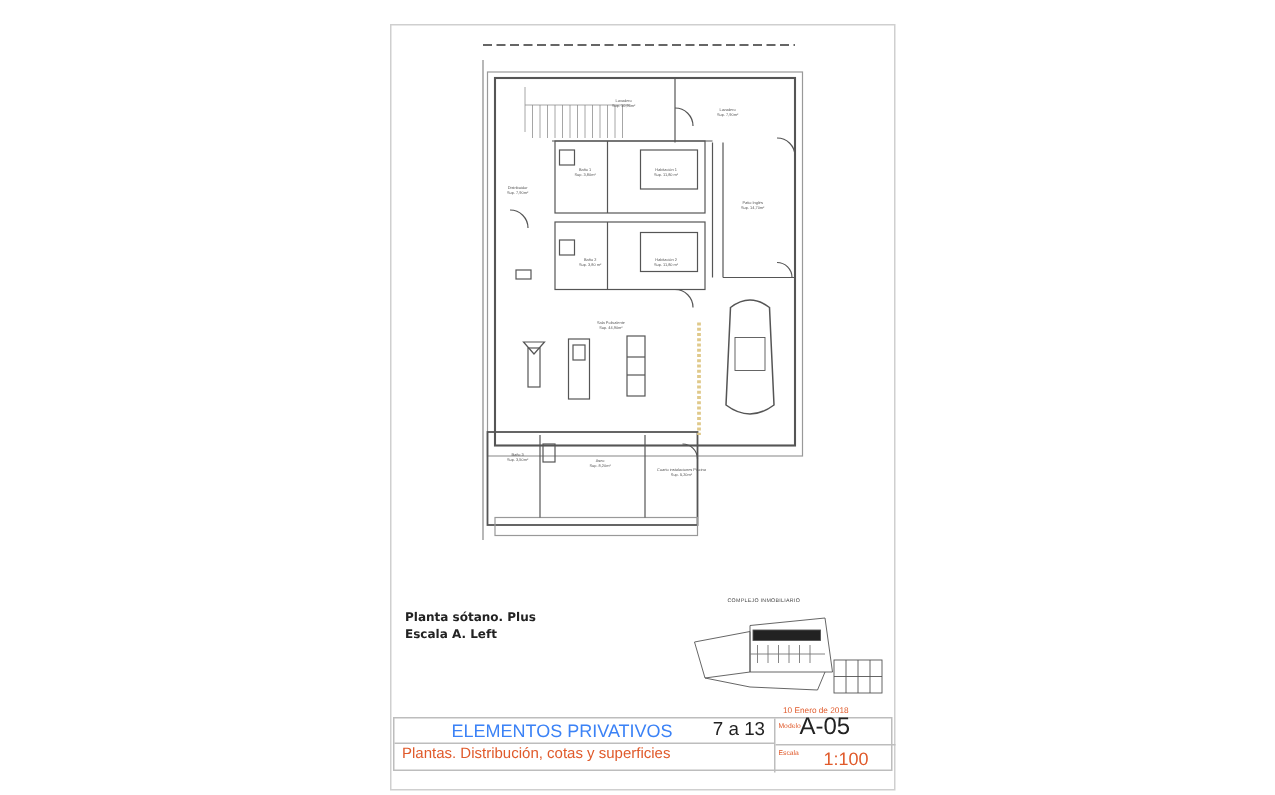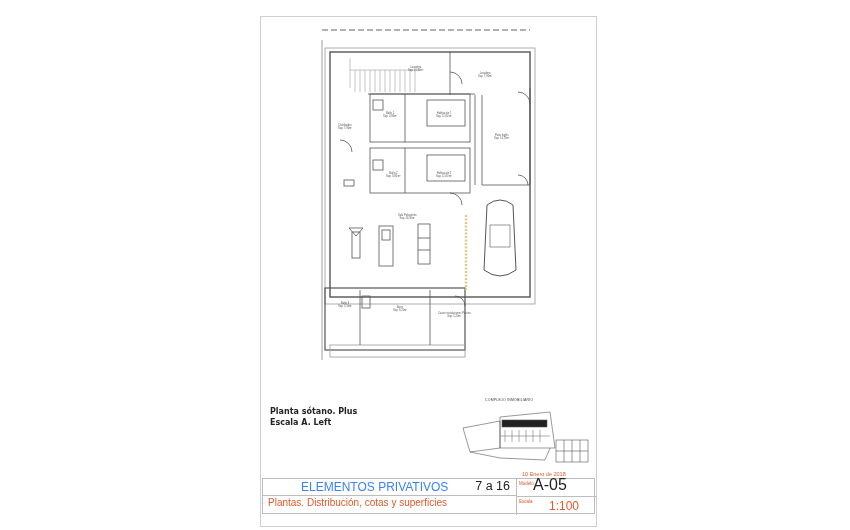--- a/index.html
+++ b/index.html
@@ -139,21 +139,21 @@
   <div>Escala A. Left</div>
 </div>
 
 <div class="key-title">COMPLEJO INMOBILIARIO</div>
 
 <div class="tb-date">10 Enero de 2018</div>
 
 <div class="titleblock">
   <div class="tb-row" style="top:0;">
     <span class="tb-main">ELEMENTOS PRIVATIVOS</span>
-    <span class="tb-pages">7 a 16</span>
+    <span class="tb-pages">7 a 13</span>
   </div>
   <div class="tb-row" style="top:17px;border-bottom:none;">
     <span class="tb-sub">Plantas. Distribución, cotas y superficies</span>
   </div>
   <div class="tb-right">
     <span class="tb-model-lbl">Modelo</span>
     <span class="tb-model">A-05</span>
     <div class="tb-hline" style="left:0;"></div>
     <span class="tb-scale-lbl">Escala</span>
     <span class="tb-scale">1:100</span>

